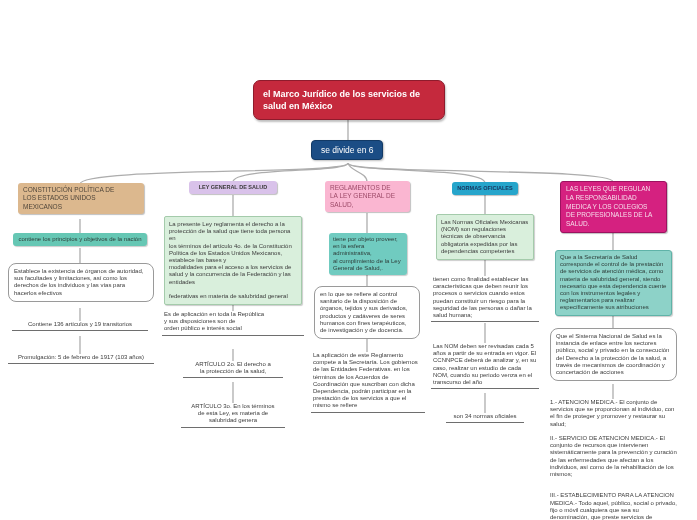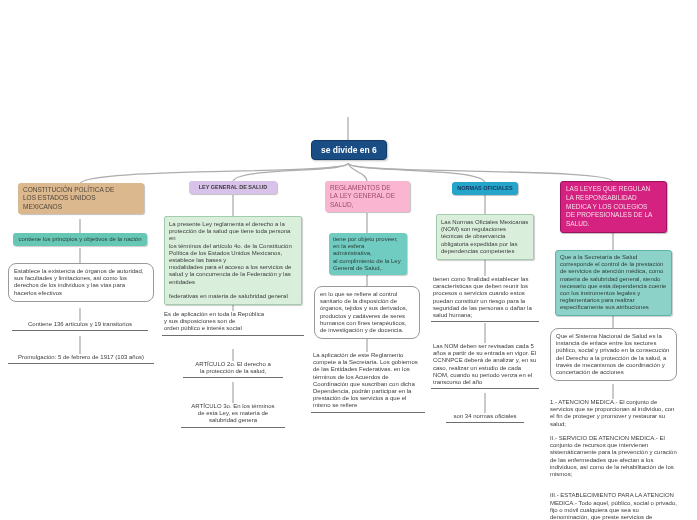--- a/index.html
+++ b/index.html
@@ -4,21 +4,21 @@
 <style>
   html,body{margin:0;padding:0;background:#ffffff;}
   .canvas{position:relative;width:697px;height:520px;background:#ffffff;overflow:hidden;
           font-family:"Liberation Sans",sans-serif;}
   .wires{position:absolute;left:0;top:0;z-index:1;}
   .node{position:absolute;z-index:2;box-sizing:border-box;color:#3c3c3c;
         line-height:1.2;white-space:pre-line;font-size:6px;}
   .root{left:253px;top:80px;width:192px;background:#c5293d;color:#ffffff;font-weight:bold;
         font-size:9px;line-height:1.35;border-radius:7px;padding:7px 9px;border:1px solid #8e1b2c;
         box-shadow:1px 2px 2px rgba(0,0,0,.25);}
-  .divider{left:311px;top:140px;background:#1b4d85;color:#ffffff;font-weight:bold;font-size:8.5px;
+  .divider{left:311px;top:140px;background:#1b4d85;color:#ffffff;font-weight:normal;font-size:8.5px;
         border-radius:4px;padding:4px 9px;border:1px solid #123a66;box-shadow:1px 1px 2px rgba(0,0,0,.25);white-space:nowrap;}
   .hdr{border-radius:3px;padding:3px 5px;box-shadow:1px 1px 1px rgba(0,0,0,.25);}
   .hdr-tan{left:18px;top:183px;width:126px;background:#dcb88e;color:#50463a;font-size:6.5px;line-height:1.3;}
   .hdr-lav{left:189px;top:181px;width:88px;background:#d9c2ea;color:#3a3a3a;font-size:5.5px;
            font-weight:bold;text-align:center;white-space:nowrap;}
   .hdr-pink{left:325px;top:181px;width:85px;background:#fab6d1;color:#9d4a68;font-size:6.5px;line-height:1.3;}
   .hdr-cyan{left:452px;top:182px;width:66px;background:#26a5cb;color:#17335c;font-size:5.5px;
            font-weight:bold;text-align:center;white-space:nowrap;}
   .hdr-mag{left:560px;top:181px;width:107px;background:#d52180;color:#f6dcea;font-size:6.5px;
            line-height:1.35;border:1px solid #9c1260;}
@@ -73,20 +73,21 @@
       <path d="M485 195 L485 214"></path>
         <path d="M485 254 L485 276"></path>
         <path d="M485 323 L485 343"></path>
         <path d="M485 393 L485 413"></path>
       <path d="M613 233 L613 250"></path>
         <path d="M613 312 L613 328"></path>
         <path d="M613 384 L613 399"></path>
     </g>
   </svg>
 
+  <div class="node root">el Marco Jurídico de los servicios de salud en México</div>
   <div class="node divider">se divide en 6</div>
 
   <div class="node hdr hdr-tan">CONSTITUCIÓN POLÍTICA DE
 LOS ESTADOS UNIDOS
 MEXICANOS</div>
   <div class="node box-teal t1">contiene los principios y objetivos de la nación</div>
   <div class="node box-white w1">Establece la existencia de órganos de autoridad, sus facultades y limitaciones, así como los derechos de los individuos y las vías para hacerlos efectivos</div>
   <div class="node uline u-b1a">Contiene 136 artículos y 19 transitorios</div>
   <div class="node uline u-b1b">Promulgación: 5 de febrero de 1917 (103 años)</div>
 

